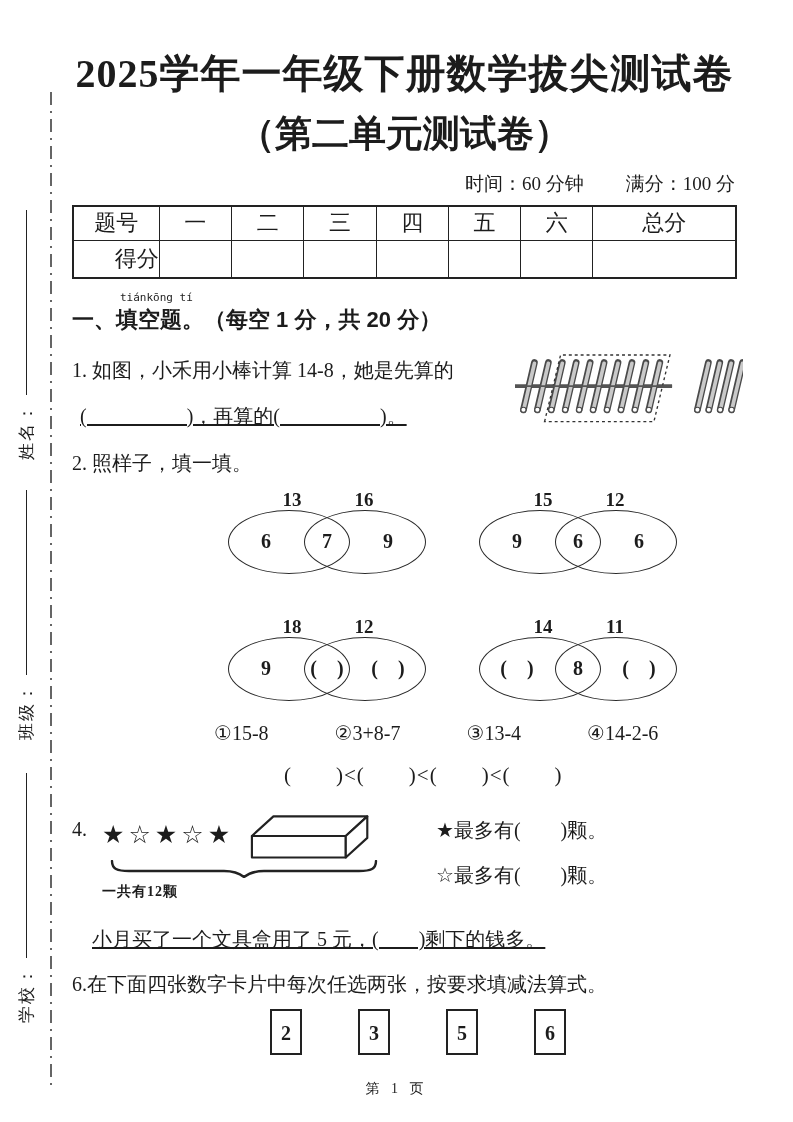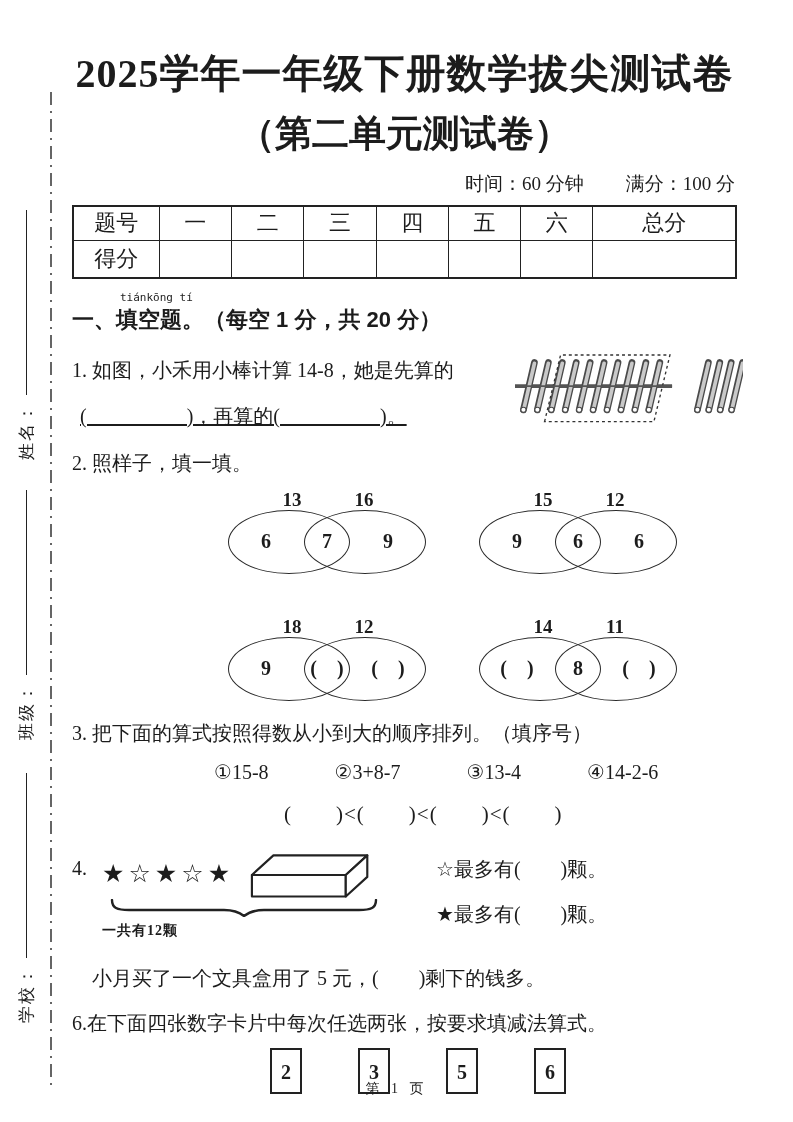--- a/index.html
+++ b/index.html
@@ -24,21 +24,21 @@
   
   .content { position:absolute; left:72px; top:0; width:665px; }
   .title1 { margin-top:46px; text-align:center; font-size:40px; font-weight:bold; letter-spacing:1px; }
   .title2 { margin-top:8px;  text-align:center; font-size:37px; font-weight:bold; }
   .info-line { margin-top:12px; text-align:right; font-size:19px; padding-right:2px; }
   .info-line .gap { display:inline-block; width:42px; }
   
   table.score { width:100%; margin-top:8px; border-collapse:collapse; border:2px solid #222; font-size:22px; }
   table.score td { border:1.3px solid #222; text-align:center; }
   table.score tr.r1 td { height:34px; }
-  table.score tr.r2 td { height:38px; }
+  table.score tr.r2 td { height:38px;text-align:right; }
   table.score td.c0 { width:13%; }
   
   .sec-heading {
     margin-top:26px; font-family:"Liberation Sans","DejaVu Sans",sans-serif;
     font-weight:bold; font-size:22px; display:flex; align-items:baseline;
   }
   .py-host { position:relative; }
   .py {
     position:absolute; top:-14px; left:4px; font-size:11px; font-weight:normal;
     font-family:"DejaVu Sans Mono","Liberation Mono",monospace; white-space:nowrap; color:#222;
@@ -75,21 +75,21 @@
   .q4-num { font-size:20px; width:30px; padding-top:10px; }
   .q4-illus { width:300px; }
   .q4-top { display:flex; align-items:center; gap:14px; }
   .stars { font-family:"DejaVu Sans",sans-serif; font-size:25px; letter-spacing:4px; white-space:nowrap; }
   .q4-caption { text-align:left; font-weight:bold; font-size:14px; margin-top:1px; letter-spacing:1px; }
   .q4-answers { margin-left:34px; font-size:20px; }
   .q4-answers div { line-height:45px; }
   
   .q5 { margin-top:16px; }
   .q5 .l1, .q5 .l2 { line-height:45px; }
-  .q5 .l2 { padding-left:20px; }
+  .q5 .l2 { padding-left:20px;text-decoration:underline; }
   
   .q6 { margin-top:8px;font-family:Liberation Serif, serif; }
   .cards-row { display:flex; gap:56px; margin:10px 0 0 198px; }
   .card {
     width:32px; height:46px; border:2px solid #222; text-align:center;
     line-height:44px; font-weight:bold; font-size:20px;
   }
   
   .footer { position:absolute; bottom:24px; left:0; width:100%; text-align:center; font-size:14px; letter-spacing:4px; }
 </style>
@@ -246,21 +246,20 @@
           <span class="ell re"></span>
           <span class="val l">(　)</span>
           <span class="val m">8</span>
           <span class="val r">(　)</span>
         </div>
 
       </div>
     </div>
 
     <div class="q3 qtext">
-      <div>3. 把下面的算式按照得数从小到大的顺序排列。（填序号）</div>
       <div class="q3-opts">
         <span>①15-8</span>
         <span>②3+8-7</span>
         <span>③13-4</span>
         <span>④14-2-6</span>
       </div>
       <div class="q3-ans">(　　)&lt;(　　)&lt;(　　)&lt;(　　)</div>
     </div>
 
     <div class="q4">
@@ -273,22 +272,22 @@
             <path d="M4,28 L26,8 H122 L100,28 Z" fill="#fff" stroke="#222" stroke-width="2.2" stroke-linejoin="round"></path>
             <path d="M100,28 L122,8 V30 L100,50 Z" fill="#fff" stroke="#222" stroke-width="2.2" stroke-linejoin="round"></path>
           </svg>
         </div>
         <svg width="284" height="18" viewBox="0 0 270 18">
           <path d="M3,1 C3,9 8,11 20,11 L115,11 C125,11 130,13 135,17 C140,13 145,11 155,11 L250,11 C262,11 267,9 267,1" fill="none" stroke="#222" stroke-width="2.4" stroke-linecap="round"></path>
         </svg>
         <div class="q4-caption">一共有12颗</div>
       </div>
       <div class="q4-answers qtext">
+        <div>★最多有(　　)颗。</div>
         <div>☆最多有(　　)颗。</div>
-        <div>★最多有(　　)颗。</div>
       </div>
     </div>
 
     <div class="q5 qtext">
       <div class="l2">小月买了一个文具盒用了 5 元，(　　)剩下的钱多。</div>
     </div>
 
     <div class="q6 qtext">
       <div>6.在下面四张数字卡片中每次任选两张，按要求填减法算式。</div>
       <div class="cards-row">

